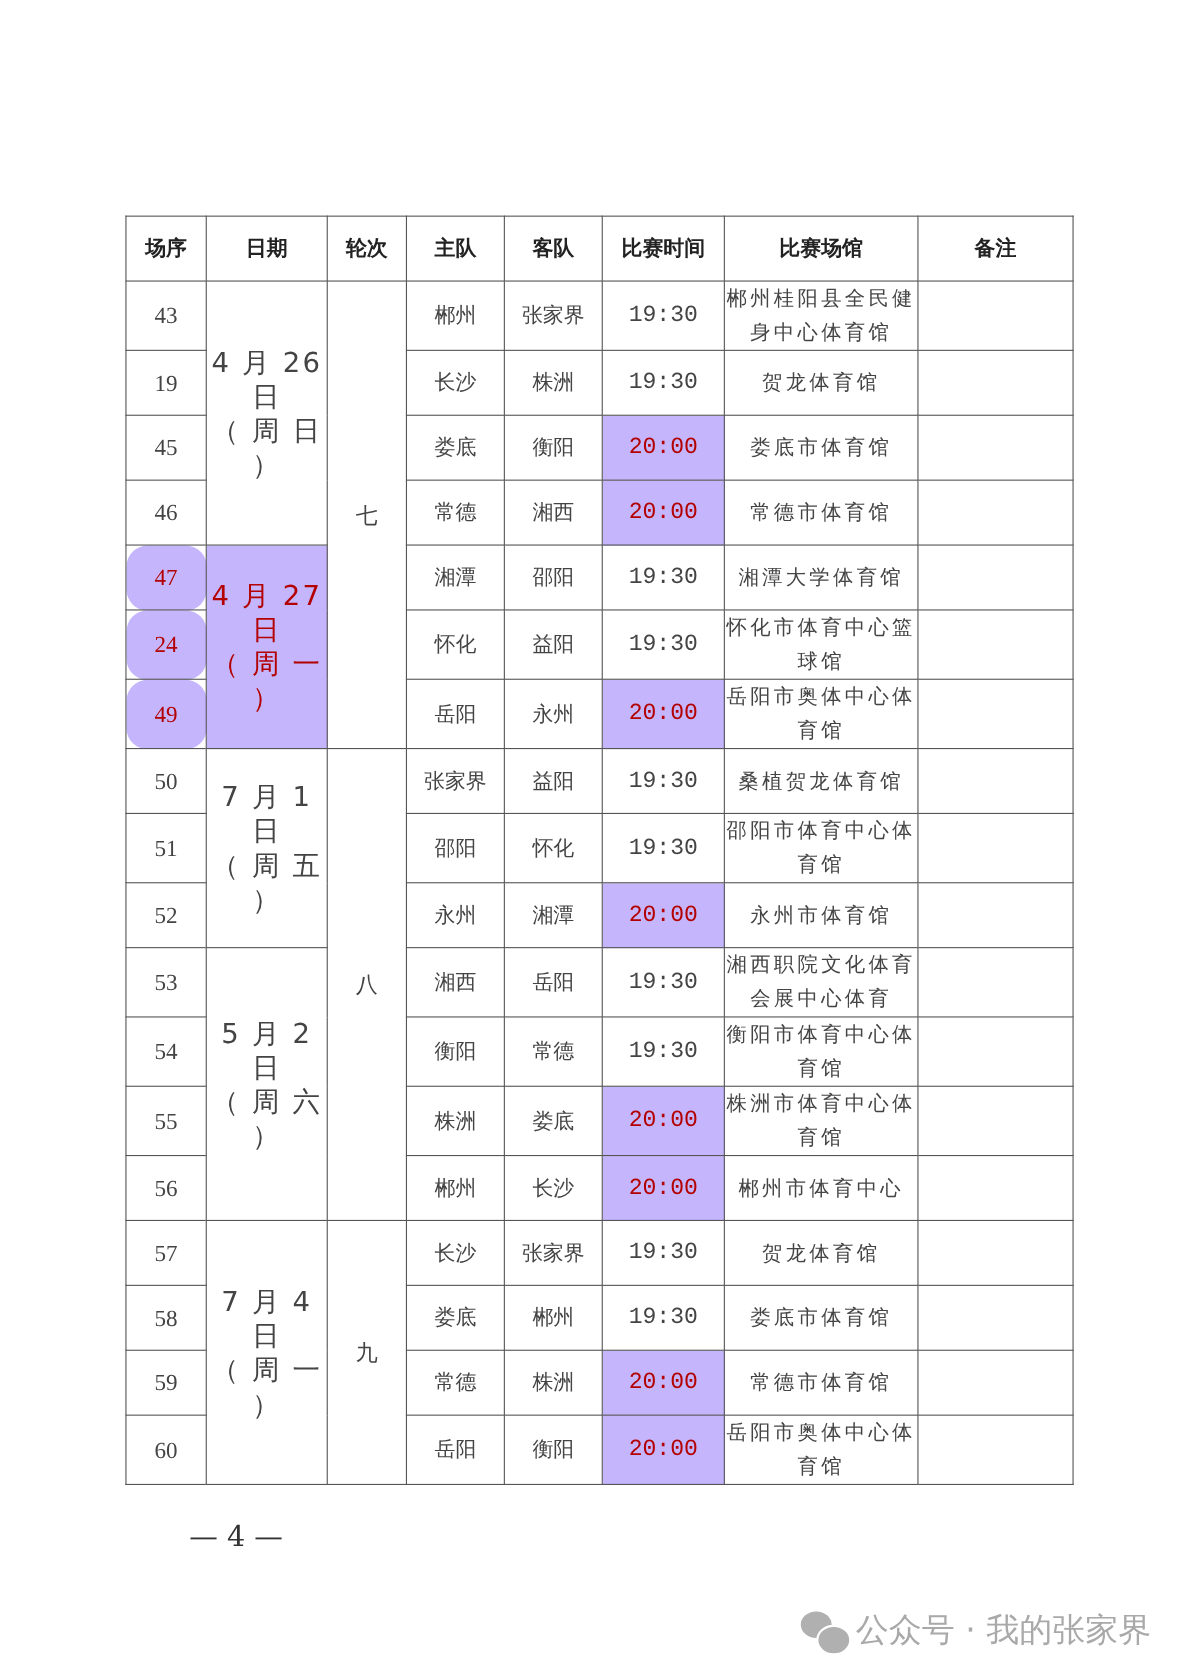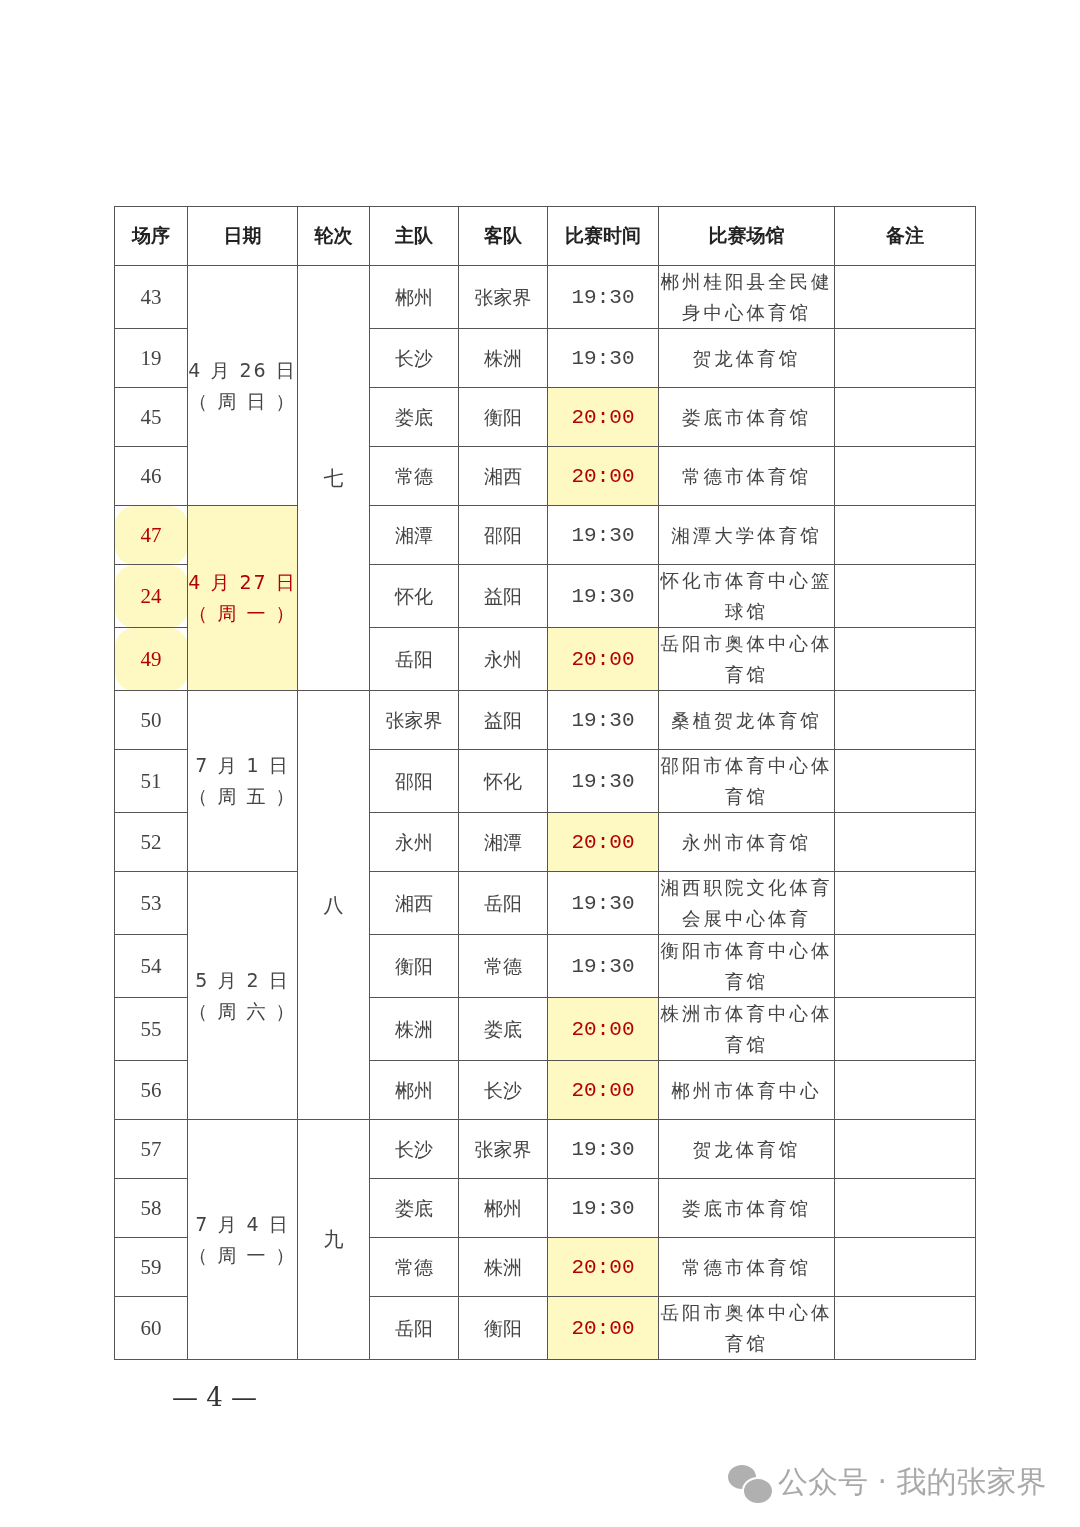--- a/index.html
+++ b/index.html
@@ -1,26 +1,26 @@
 <!DOCTYPE html>
 <html><head>
 <meta charset="utf-8">
 <style>
   html, body { margin:0; padding:0; background:#fff; }
   body { width:1080px; height:1527px; position:relative; overflow:hidden;
          font-family: "DejaVu Sans", "Liberation Sans", sans-serif; color:#333; }
-  #schedule { position:absolute; left:114px; top:206px; border-collapse:collapse; table-layout:fixed; }
+  #schedule { position:absolute; left:114px; top:196px; border-collapse:collapse; table-layout:fixed; }
   #schedule th, #schedule td { border:1.5px solid #555; text-align:center; vertical-align:middle; padding:0; }
   #schedule th { height:58px; font-weight:bold; font-size:19px; color:#222; }
   #schedule td { height:58px; font-size:19px; color:#444; line-height:31px; }
   #schedule td.num { font-family:Liberation Serif, serif; font-size:21px; color:#444;border-radius:19px; }
   #schedule td.time { font-family:Liberation Mono, monospace; font-size:21px; }
   #schedule td.venue { font-size:18.5px; letter-spacing:3px; }
-  #schedule td.red { background:#fef9c3; color:#b30000; }
-  #schedule td.date { font-size:19px; letter-spacing:2px; line-height:31px; }
+  #schedule td.red { background:#c4b5fd; color:#b30000; }
+  #schedule td.date { font-size:25px; letter-spacing:2px; line-height:31px; }
   #schedule td.round { font-size:20px; }
   .page-num { position:absolute; left:172px; top:1382px; font-family:"DejaVu Serif", serif; font-size:26px; color:#333; }
   .watermark { position:absolute; left:728px; top:1462px; display:flex; align-items:center; gap:8px; color:#a9a9a9; font-size:30px; }
   .wm-icon { width:42px; height:36px; position:relative; }
   .wm-icon .b1 { position:absolute; left:0; top:0; width:28px; height:24px; border-radius:50%; background:#b0b0b0; }
   .wm-icon .b2 { position:absolute; left:14px; top:12px; width:28px; height:24px; border-radius:50%; background:#b0b0b0; border:2px solid #fff; }
 </style>
 </head>
 <body>
 

